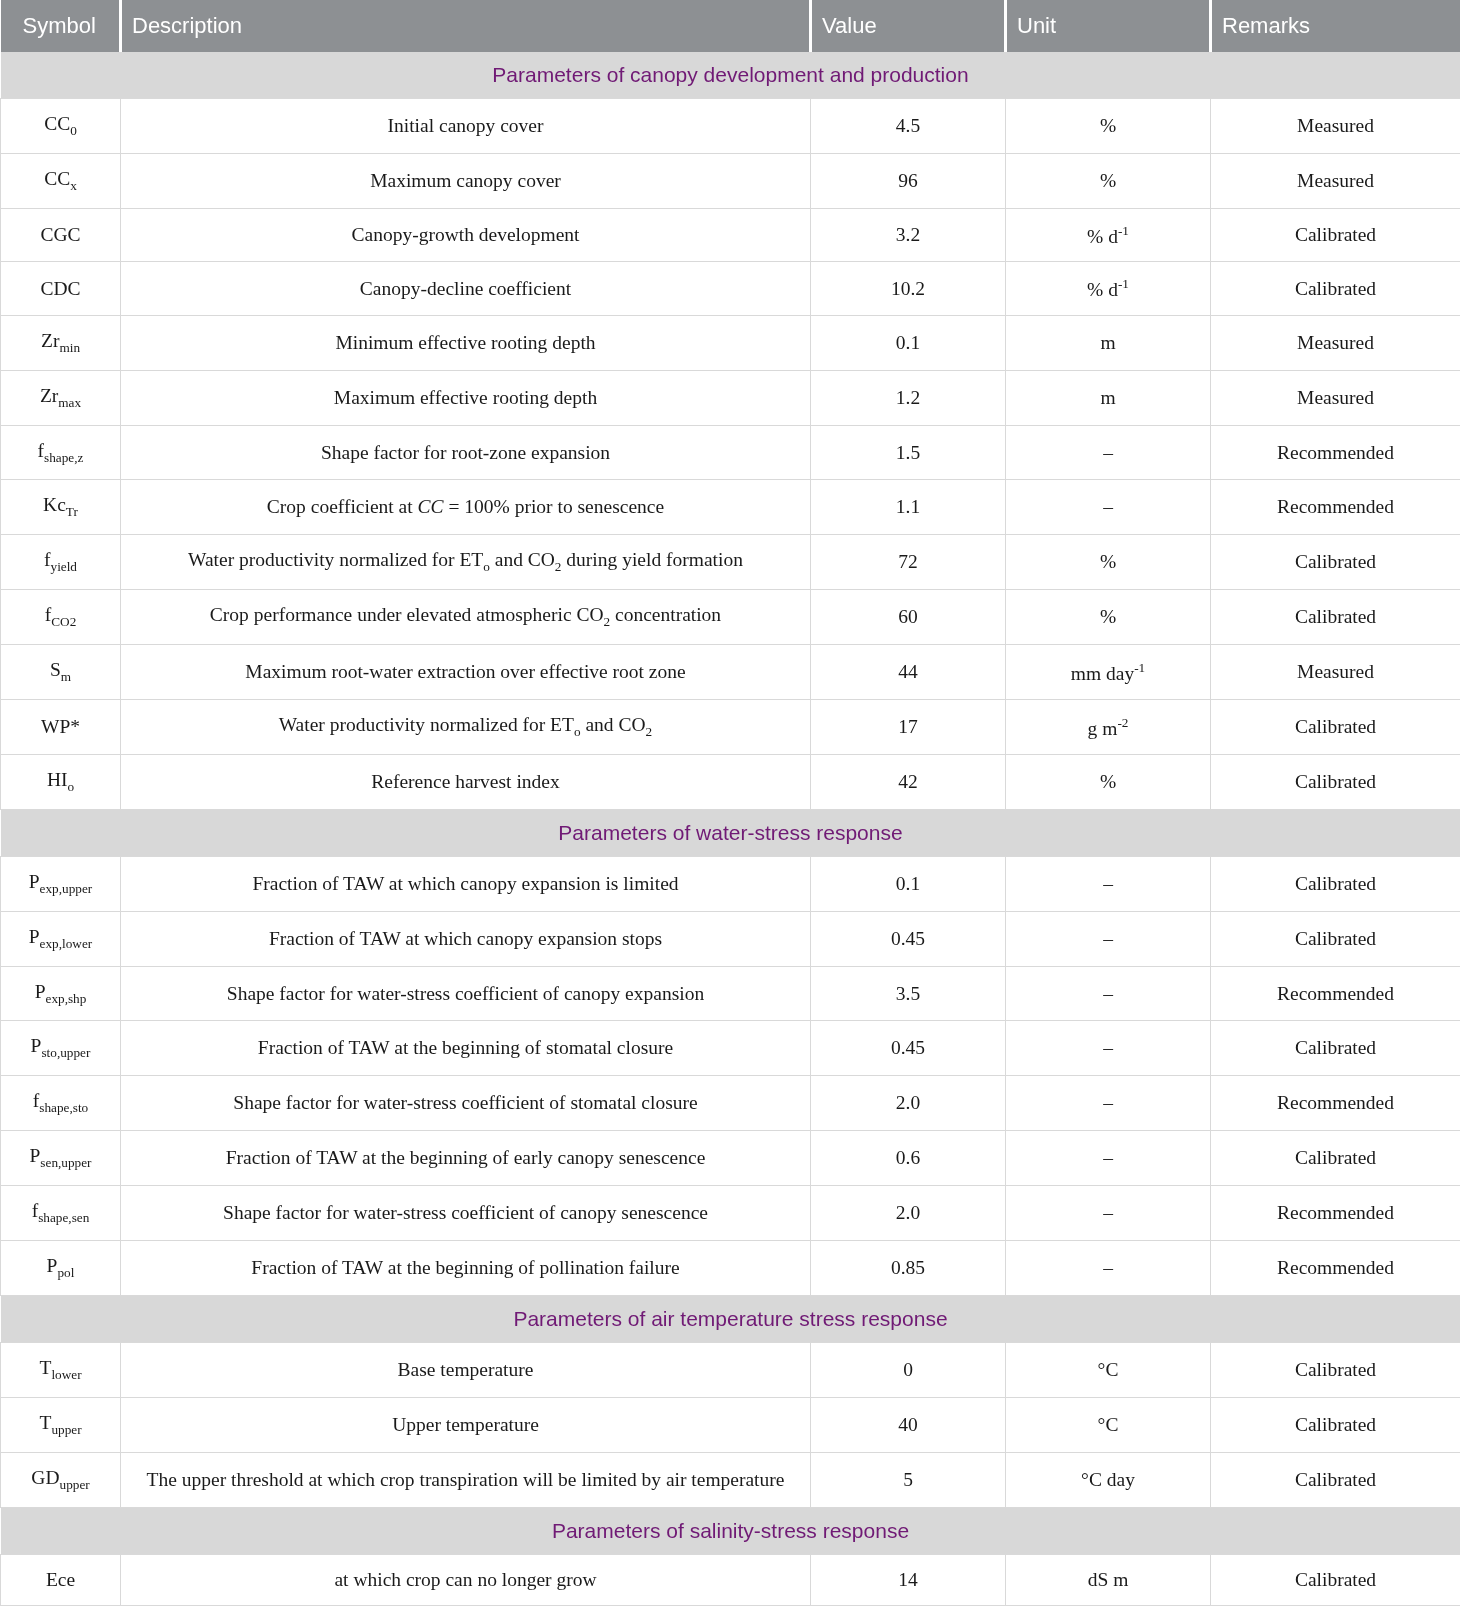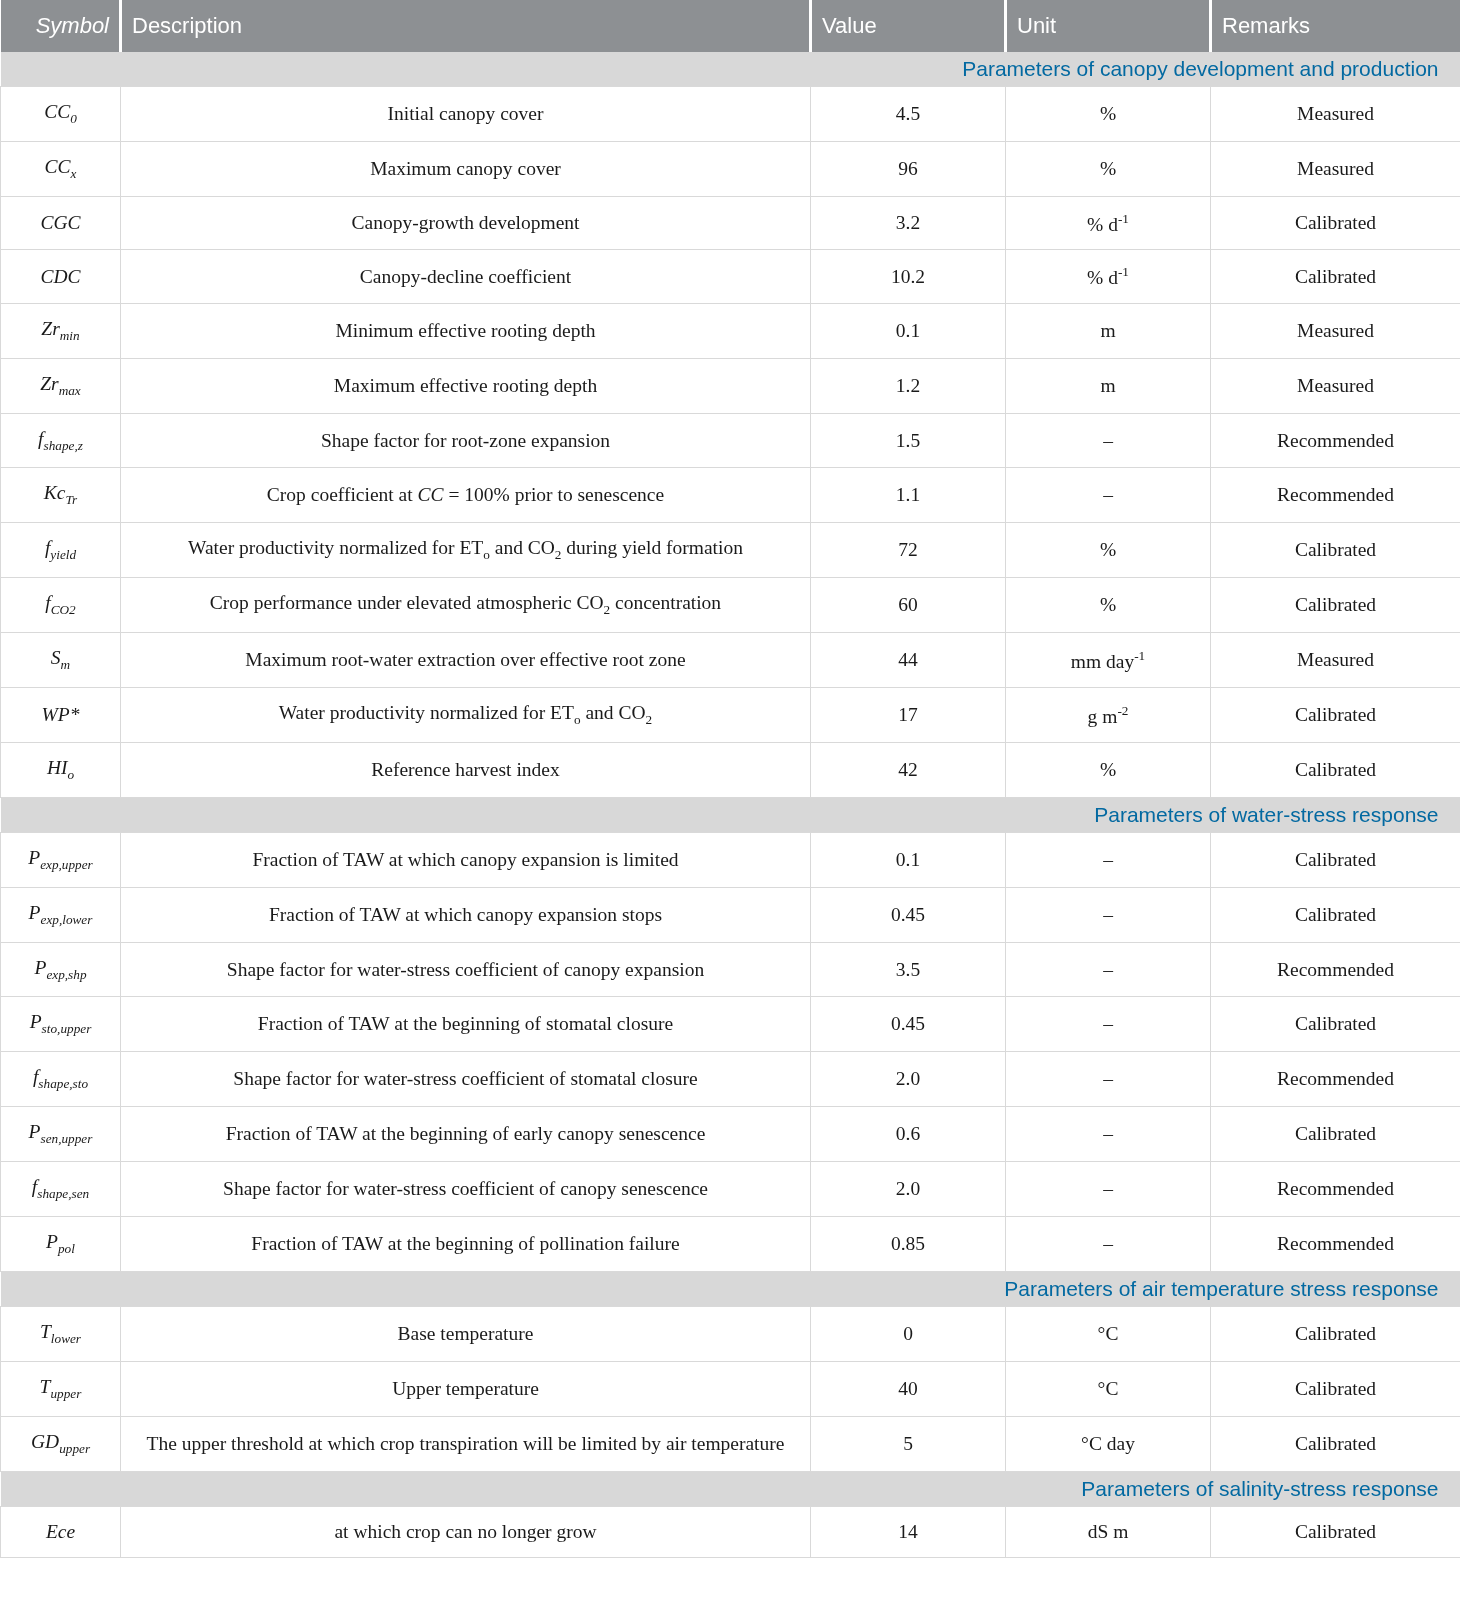--- a/index.html
+++ b/index.html
@@ -11,44 +11,44 @@
     background:#8d9093;
     color:#ffffff;
     font-family:"Liberation Sans",sans-serif;
     font-weight:400;
     font-size:22px;
     padding:13px 10px;
     text-align:left;
     border-right:3px solid #ffffff;
   }
   thead th:last-child{border-right:none;}
-  thead th.col-symbol{text-align:right;padding-left:22px;font-style:italic;}
+  thead th.col-symbol{text-align:left;padding-left:22px;}
 
   
   td.section-title{
     background:#d8d8d8;
     font-family:"Liberation Sans",sans-serif;
     font-size:21px;
-    color:#0369a1;
-    text-align:right;
-    padding:5px 22px;
+    color:#701a75;
+    text-align:center;
+    padding:11px 22px;
     border:none;
   }
 
   
   tbody td.data{
     border:1px solid #d9d9d9;
     text-align:center;
     font-family:"Liberation Serif","DejaVu Serif",serif;
     font-size:19.5px;
     color:#1a1a1a;
     padding:14px 8px;
     overflow:hidden;
   }
-  td.cell-symbol{font-style:italic;}
+  td.cell-symbol{}
   sub{font-size:0.68em;}
   sup{font-size:0.68em;}
   i{font-style:italic;}
 </style>
 </head>
 <body>
 
 <div class="wrap">
   <table>
     <colgroup>

